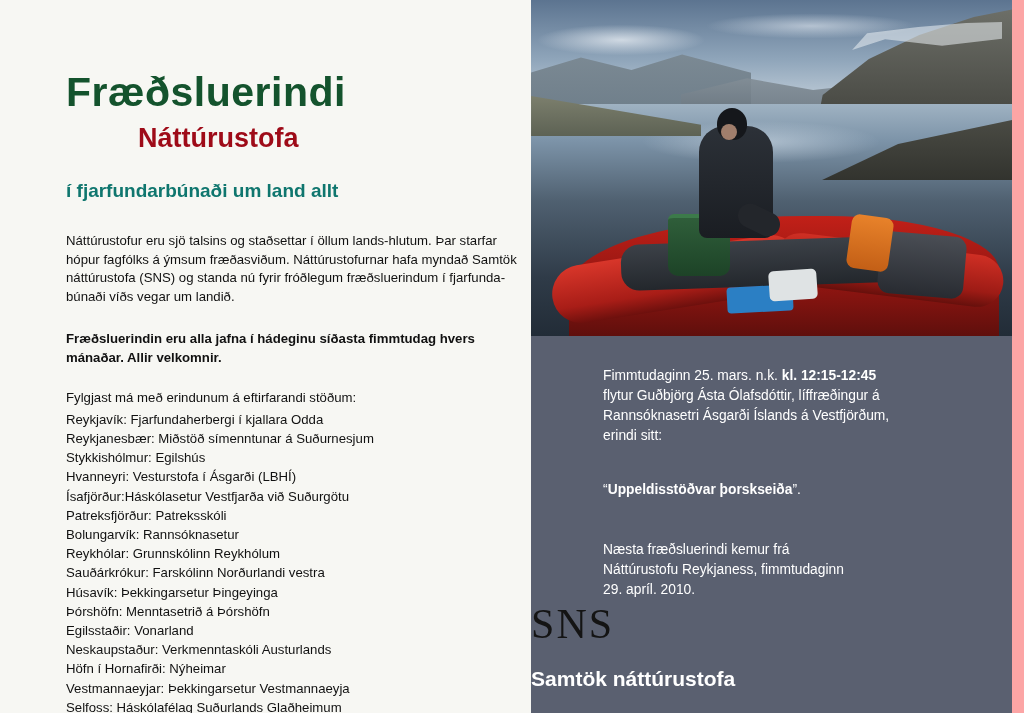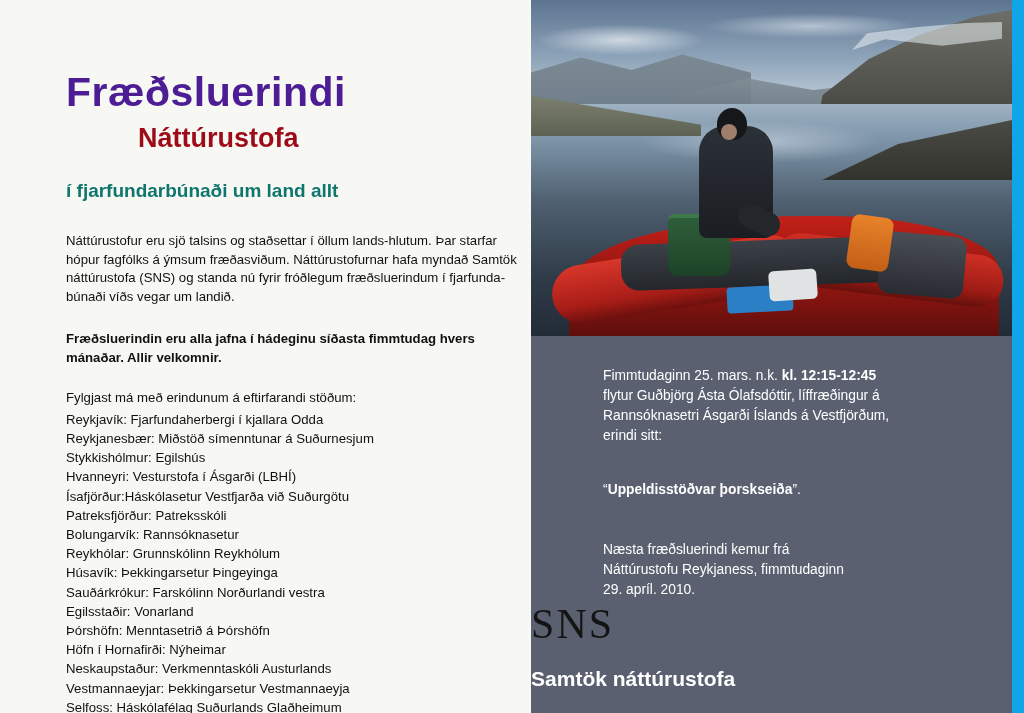--- a/index.html
+++ b/index.html
@@ -29,21 +29,21 @@
     box-sizing: border-box;
     padding: 0;
   }
   .left-inner {
     position: absolute;
     left: 66px;
     top: 0;
     width: 460px;
   }
   .title-main {
-    color: #4c1d95;
+    color: #14532d;
     font-size: 41px;
     font-weight: bold;
     letter-spacing: 0.5px;
     margin: 0;
     padding-top: 72px;
     line-height: 1.0;
   }
   .title-sub {
     color: #9e0b18;
     font-size: 27px;
@@ -95,21 +95,21 @@
     white-space: nowrap;
   }
   .place-list li .place {
     font-weight: normal;
   }
   
   .right-col {
     position: relative;
     width: 504px;
     height: 713px;
-    background: #0ea5e9;
+    background: #fca5a5;
   }
   .photo {
     position: relative;
     width: 481px;
     height: 336px;
     overflow: hidden;
     background: linear-gradient(to bottom, #6d7f93 0%, #92a4b4 28%, #3d4a57 46%, #2a3643 100%);
   }
   
   .sky {
@@ -359,26 +359,26 @@
 
       <ul class="place-list">
         <li><span class="place">Reykjavík</span><span>: Fjarfundaherbergi í kjallara Odda</span></li>
         <li><span class="place">Reykjanesbær</span><span>: Miðstöð símenntunar á Suðurnesjum</span></li>
         <li><span class="place">Stykkishólmur</span><span>: Egilshús</span></li>
         <li><span class="place">Hvanneyri</span><span>: Vesturstofa í Ásgarði (LBHÍ)</span></li>
         <li><span class="place">Ísafjörður</span><span>:Háskólasetur Vestfjarða við Suðurgötu</span></li>
         <li><span class="place">Patreksfjörður</span><span>: Patreksskóli</span></li>
         <li><span class="place">Bolungarvík</span><span>: Rannsóknasetur</span></li>
         <li><span class="place">Reykhólar</span><span>: Grunnskólinn Reykhólum</span></li>
+        <li><span class="place">Sauðárkrókur</span><span>: Farskólinn Norðurlandi vestra</span></li>
         <li><span class="place">Húsavík</span><span>: Þekkingarsetur Þingeyinga</span></li>
-        <li><span class="place">Sauðárkrókur</span><span>: Farskólinn Norðurlandi vestra</span></li>
+        <li><span class="place">Þórshöfn</span><span>: Menntasetrið á Þórshöfn</span></li>
         <li><span class="place">Egilsstaðir</span><span>: Vonarland</span></li>
-        <li><span class="place">Þórshöfn</span><span>: Menntasetrið á Þórshöfn</span></li>
+        <li><span class="place">Neskaupstaður</span><span>: Verkmenntaskóli Austurlands</span></li>
         <li><span class="place">Höfn í Hornafirði</span><span>: Nýheimar</span></li>
-        <li><span class="place">Neskaupstaður</span><span>: Verkmenntaskóli Austurlands</span></li>
         <li><span class="place">Vestmannaeyjar</span><span>: Þekkingarsetur Vestmannaeyja</span></li>
         <li><span class="place">Selfoss</span><span>: Háskólafélag Suðurlands Glaðheimum</span></li>
       </ul>
 
     </div>
   </div>
 
   <div class="right-col">
 
     <div class="photo">

